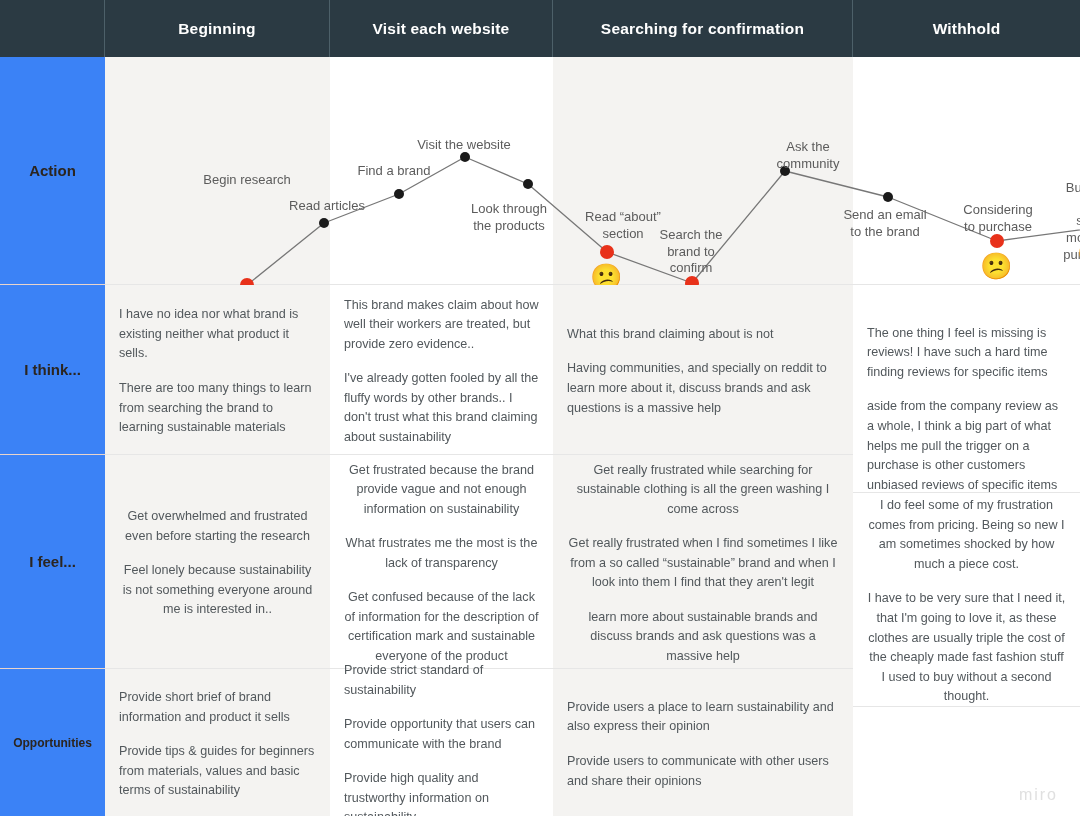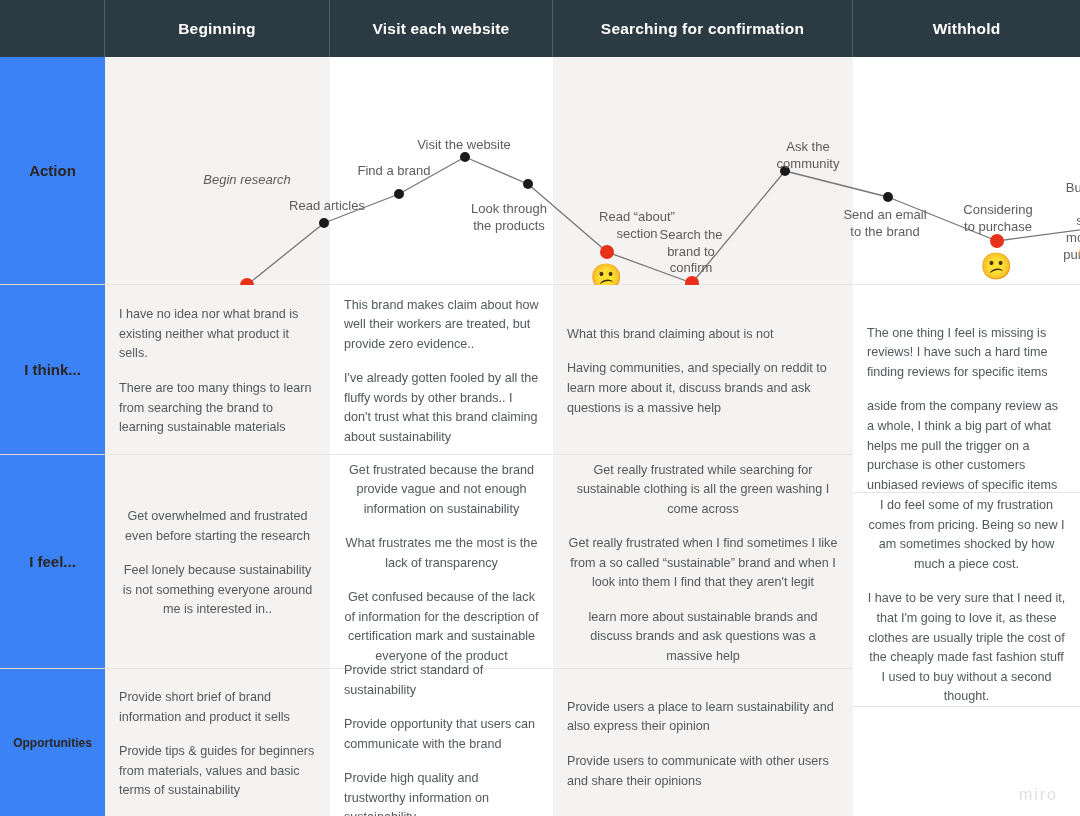--- a/index.html
+++ b/index.html
@@ -211,27 +211,27 @@
           <circle cx="360" cy="100" r="5" fill="#1a1a1a"></circle>
           <circle cx="423" cy="127" r="5" fill="#1a1a1a"></circle>
           <circle cx="502" cy="195" r="7" fill="#e8311a"></circle>
           <circle cx="587" cy="226" r="7" fill="#e8311a"></circle>
           <circle cx="680" cy="114" r="5" fill="#1a1a1a"></circle>
           <circle cx="783" cy="140" r="5" fill="#1a1a1a"></circle>
           <circle cx="892" cy="184" r="7" fill="#e8311a"></circle>
           <circle cx="989" cy="171" r="7" fill="#e8311a"></circle>
         </svg>
       <div id="journey-labels">
-          <div class="node-label" style="left: 142px; top: 115px; font-style: italic;">Begin research</div>
+          <div class="node-label" style="left: 142px; top: 115px;">Begin research</div>
           <div class="node-label" style="left: 222px; top: 141px;">Read articles</div>
           <div class="node-label" style="left: 289px; top: 106px;">Find a brand</div>
           <div class="node-label" style="left: 359px; top: 80px;">Visit the website</div>
           <div class="node-label" style="left: 404px; top: 144px;">Look through
 the products</div>
-          <div class="node-label" style="left: 532px; top: 152px;">Read “about”
+          <div class="node-label" style="left: 518px; top: 152px;">Read “about”
 section</div>
           <div class="node-label" style="left: 586px; top: 170px;">Search the
 brand to
 confirm</div>
           <div class="node-label" style="left: 703px; top: 82px;">Ask the
 community</div>
           <div class="node-label" style="left: 780px; top: 150px;">Send an email
 to the brand</div>
           <div class="node-label" style="left: 893px; top: 145px;">Considering
 to purchase</div>

